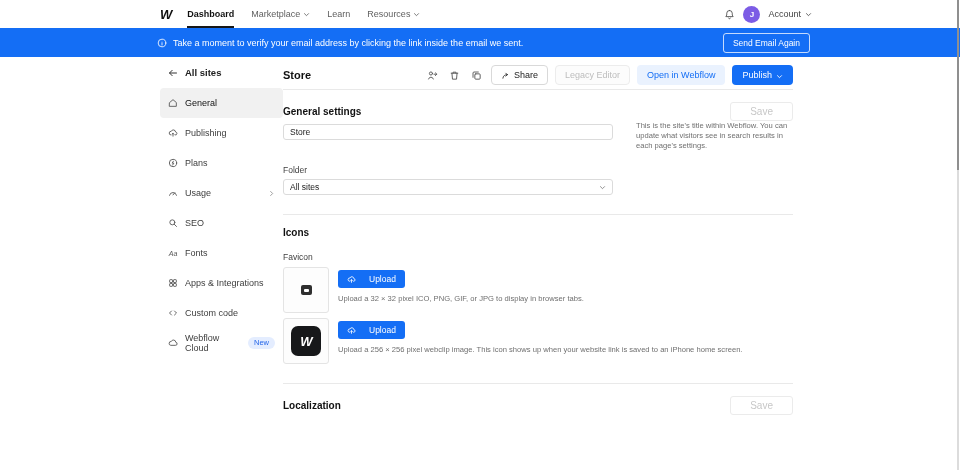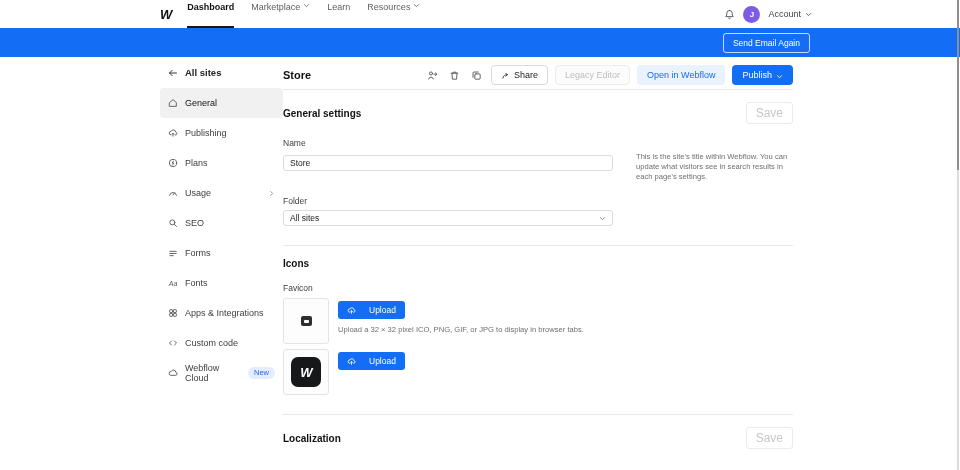--- a/index.html
+++ b/index.html
@@ -3,21 +3,21 @@
 <meta charset="utf-8">
 <style>
   * { margin:0; padding:0; box-sizing:border-box; }
   html,body { width:960px; height:470px; overflow:hidden; background:#fff;
     font-family:"Liberation Sans", sans-serif; color:#1a1a1a; }
   svg { display:block; }
 
   
   .topnav { height:28px; display:flex; align-items:stretch; padding:0 148px 0 160px; background:#fff; }
   .logo { align-self:center; font-weight:900; font-style:italic; font-size:13px; color:#111; margin-right:16px; letter-spacing:-1px; cursor:pointer; }
-  .nav-item { display:flex; gap:3px; font-size:9px; color:#5f5f5f; margin-right:17px; cursor:pointer; border-bottom:2px solid transparent; padding-top:2px; }
+  .nav-item { display:flex; align-items:center; gap:3px; font-size:9px; color:#5f5f5f; margin-right:17px; cursor:pointer; border-bottom:2px solid transparent; padding-top:2px; }
   .nav-item.active { color:#111; font-weight:bold; border-bottom-color:#171717; }
   .nav-right { margin-left:auto; display:flex; align-items:center; gap:8px; }
   .bell { color:#555; cursor:pointer; }
   .avatar { width:17px; height:17px; border-radius:50%; background:#7C5CE5; color:#fff; font-size:8px; font-weight:bold; display:flex; align-items:center; justify-content:center; cursor:pointer; }
   .account { display:flex; align-items:center; gap:4px; font-size:9px; color:#454545; cursor:pointer; }
 
   
   .alert { height:29px; background:#146EF5; display:flex; align-items:center; padding:0 150px 0 157px; color:#fff; }
   .alert-msg { display:flex; align-items:center; gap:6px; font-size:9px; }
   .alert-btn { margin-left:auto; border:1px solid rgba(255,255,255,.75); border-radius:3px; background:transparent; color:#fff; font-size:8.5px; padding:4px 9px; cursor:pointer; font-family:inherit; }
@@ -46,21 +46,21 @@
   .btn-share { background:#fff; border-color:#d9d9d9; color:#222; }
   .btn-disabled { background:#fcfcfc; border-color:#ececec; color:#bdbdbd; cursor:default; }
   .btn-soft { background:#EAF2FE; color:#146EF5; }
   .btn-primary { background:#146EF5; color:#fff;align-items:flex-end; }
 
   
   .section { border-bottom:1px solid #e9e9e9; padding:12px 0 19px; }
   .section:last-child { border-bottom:none; }
   .sec-head { display:flex; align-items:center; }
   .sec-title { font-size:10px; font-weight:bold; color:#111; }
-  .save-btn { margin-left:auto; font-family:inherit; font-size:12px; color:#c7c7c7; background:#fff; border:1px solid #ebebeb; border-radius:3px; padding:3px 9px; cursor:default; }
+  .save-btn { margin-left:auto; font-family:inherit; font-size:10px; color:#c7c7c7; background:#fff; border:1px solid #ebebeb; border-radius:3px; padding:3px 19px; cursor:default; }
   .field-label { display:block; font-size:8.5px; color:#3f3f3f; margin:14px 0 4px; }
   .field-row { display:flex; align-items:flex-start; }
   .left-col { width:330px; flex:none; }
   .help-col { width:163px; margin-left:23px; font-size:7.6px; line-height:1.33; color:#6f6f6f; }
   .text-input { width:330px; height:16px; border:1px solid #dbdbdb; border-radius:3px; padding:0 6px; font-size:8.5px; font-family:inherit; color:#222; background:#fff; }
   .select { width:330px; height:16px; border:1px solid #dbdbdb; border-radius:3px; padding:0 6px; font-size:8.5px; color:#222; background:#fff; display:flex; align-items:center; cursor:pointer; }
   .select .sel-chev { margin-left:auto; color:#777; }
 
   
   .upload-row { display:flex; align-items:flex-start; margin-top:5px; }
@@ -116,20 +116,30 @@
       <span>
           <svg width="7" height="7" viewBox="0 0 12 12" fill="none" stroke="currentColor" stroke-width="1.4" stroke-linecap="round" stroke-linejoin="round">
             <path d="M2.5 4.5 L6 8 L9.5 4.5"></path>
           </svg>
         </span>
     </div>
   </div>
 </div>
 
 <div class="alert">
+  <div class="alert-msg">
+    <span>
+      <svg width="10" height="10" viewBox="0 0 12 12" fill="none" stroke="#fff" stroke-width="1" stroke-linecap="round">
+          <circle cx="6" cy="6" r="4.6"></circle>
+          <path d="M6 5.6 V8.4"></path>
+          <circle cx="6" cy="3.7" r="0.4" fill="#fff" stroke="none"></circle>
+        </svg>
+    </span>
+    <span>Take a moment to verify your email address by clicking the link inside the email we sent.</span>
+  </div>
   <button class="alert-btn">Send Email Again</button>
 </div>
 
 <div class="page">
 
   <div class="sidebar">
     <div class="back-row">
       <span>
         <svg width="10" height="10" viewBox="0 0 12 12" fill="none" stroke="#333" stroke-width="1.2" stroke-linecap="round" stroke-linejoin="round">
             <path d="M10.2 6 H2 M5 2.8 L1.8 6 L5 9.2"></path>
@@ -179,28 +189,20 @@
           </span>
       </div>
       <div class="side-item">
         <span class="ic">
             <svg width="10" height="10" viewBox="0 0 12 12" fill="none" stroke="currentColor" stroke-width="1.1" stroke-linecap="round">
               <circle cx="5.2" cy="5.2" r="3"></circle>
               <path d="M7.5 7.5 L10.2 10.2"></path>
             </svg>
           </span>
         <span>SEO</span>
-      </div>
-      <div class="side-item">
-        <span class="ic">
-            <svg width="10" height="10" viewBox="0 0 12 12" fill="none" stroke="currentColor" stroke-width="1.1" stroke-linecap="round">
-              <path d="M2.2 4 H9.8 M2.2 6.6 H9.8 M2.2 9.2 H6.4"></path>
-            </svg>
-          </span>
-        <span>Forms</span>
       </div>
       <div class="side-item">
         <span class="ic">
             <svg width="10" height="10" viewBox="0 0 12 12">
               <text x="6" y="9" text-anchor="middle" font-size="8.5" fill="currentColor" font-family="Liberation Sans, sans-serif" font-style="italic">Aa</text>
             </svg>
           </span>
         <span>Fonts</span>
       </div>
       <div class="side-item">
@@ -276,21 +278,20 @@
             </span>
         </button>
       </div>
     </div>
 
     <div class="section">
       <div class="sec-head">
         <span class="sec-title">General settings</span>
         <button class="save-btn">Save</button>
       </div>
-      <label class="field-label">Name</label>
       <div class="field-row">
         <div class="left-col">
           <input class="text-input" type="text" value="Store" style="">
         </div>
         <div class="help-col">This is the site's title within Webflow. You can update what visitors see in search results in each page's settings.</div>
       </div>
       <label class="field-label">Folder</label>
       <div class="select">
         <span>All sites</span>
         <span class="sel-chev">
@@ -332,20 +333,21 @@
         <div class="upload-info">
           <button class="upload-btn">
             <span>
                 <svg width="9" height="9" viewBox="0 0 12 12" fill="none" stroke="currentColor" stroke-width="1.1" stroke-linecap="round" stroke-linejoin="round">
                   <path d="M3.4 8.4 a2.2 2.2 0 1 1 .5-4.4 a2.7 2.7 0 0 1 5.2.8 a1.8 1.8 0 0 1 -.4 3.6"></path>
                   <path d="M6 9.8 V6.4 M4.8 7.5 L6 6.3 L7.2 7.5"></path>
                 </svg>
               </span>
             <span>Upload</span>
           </button>
+          <div class="upload-caption">Upload a 256 × 256 pixel webclip image. This icon shows up when your website link is saved to an iPhone home screen.</div>
         </div>
       </div>
     </div>
 
     <div class="section">
       <div class="sec-head">
         <span class="sec-title">Localization</span>
         <button class="save-btn">Save</button>
       </div>
 

